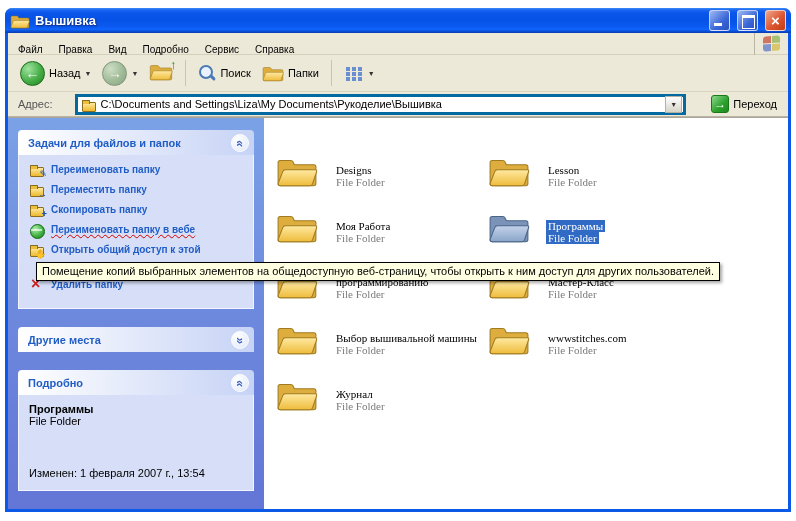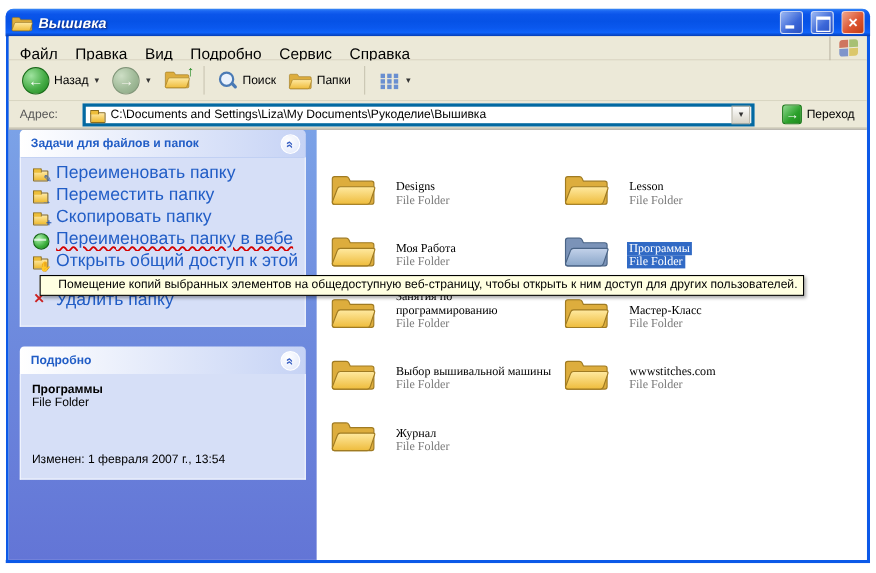--- a/index.html
+++ b/index.html
@@ -11,35 +11,35 @@
   .window {
     position:absolute; left:5px; top:8px; width:786px; height:504px;
     border-left:3px solid #0c59e8; border-right:3px solid #0c59e8; border-bottom:3px solid #0c59e8;
     border-radius:8px 8px 0 0; background:#ECE9D8; display:flex; flex-direction:column;
   }
   .titlebar {
     height:25px; flex:none; margin:0 -3px; border-radius:7px 7px 0 0; padding:0 5px;
     background:linear-gradient(180deg,#3b8bf7 0%,#1a66f2 8%,#0b55ea 20%,#0652e6 45%,#0a58ee 70%,#0f63fa 86%,#0646c8 96%,#0a3ba8 100%);
     display:flex; align-items:center; gap:5px;
   }
-  .title-text { color:#fff; font-weight:bold; font-size:13px; text-shadow:1px 1px 2px #10246e; flex:1;font-style:italic; }
+  .title-text { color:#fff; font-weight:bold; font-size:13px; text-shadow:1px 1px 2px #10246e; flex:1; }
   .wbtn { width:21px; height:21px; border-radius:3px; border:1px solid rgba(255,255,255,.7);
     position:relative; flex:none; margin-left:2px; }
   .wbtn-min,.wbtn-max { background:linear-gradient(135deg,#9db9f3,#3a66d8 60%,#2a51c0); }
   .wbtn-close { background:linear-gradient(135deg,#f0a68c,#dd5531 55%,#c13d14); }
   .wbtn-min::after { content:""; position:absolute; left:4px; bottom:4px; width:8px; height:3px; background:#fff; }
   .wbtn-max::after { content:""; position:absolute; left:4px; top:4px; width:11px; height:10px;
     border:1px solid #fff; border-top:3px solid #fff; }
   .wbtn-close::after { content:"×"; position:absolute; left:0; top:-1px; width:100%; text-align:center;
     color:#fff; font-weight:bold; font-size:15px; line-height:21px; }
 
   
   .menubar { height:22px; flex:none; display:flex; align-items:center; background:#ECE9D8;
     border-bottom:1px solid #d4d0bc; padding:0 2px; }
-  .menu-item { font-size:14px; color:#000; padding:3px 8px; cursor:default;margin-top:11px; }
+  .menu-item { font-size:10px; color:#000; padding:3px 8px; cursor:default;margin-top:11px; }
   .menu-spacer { flex:1; }
   .logo-wrap { border-left:1px solid #b9b5a2; padding:2px 6px 2px 8px; height:22px; display:flex; align-items:center; }
   .flag { width:17px; height:15px; display:grid; grid-template-columns:8px 8px; grid-template-rows:7px 7px;
     gap:1px; transform:skewY(-4deg); opacity:.85; }
   .flag i:nth-child(1){ background:#c9634a; border-radius:3px 0 0 0; }
   .flag i:nth-child(2){ background:#9cba62; border-radius:0 3px 0 0; }
   .flag i:nth-child(3){ background:#6c87c9; border-radius:0 0 0 3px; }
   .flag i:nth-child(4){ background:#d9c258; border-radius:0 0 3px 0; }
 
   
@@ -73,36 +73,36 @@
     border:1px solid #b5b2a5; font-size:7px; text-align:center; line-height:15px; color:#333; }
   .go-btn { display:flex; align-items:center; gap:4px; padding:1px 3px; cursor:default; }
   .go-icon { width:18px; height:18px; border-radius:3px; border:1px solid #187818; color:#fff;
     background:linear-gradient(135deg,#8ed88e,#2aa02a 60%,#1f8a1f); font-weight:bold; font-size:12px;
     text-align:center; line-height:16px; }
 
   
   .content { flex:1; display:flex; position:relative; background:#fff; border-top:1px solid #a9a59a; overflow:hidden; }
 
   
-  .sidebar { width:280px; flex:none; padding:0 10px; overflow:hidden;
+  .sidebar { width:256px; flex:none; padding:12px 10px; overflow:hidden;
     background:linear-gradient(180deg,#7ba2e7 0%,#6e8bde 45%,#6375d6 100%); }
   .box { margin-bottom:18px; }
   .box-header { height:25px; border-radius:4px 4px 0 0; padding:0 5px 0 10px;
     background:linear-gradient(90deg,#ffffff 0%,#c6d3f5 100%);
     display:flex; align-items:center; justify-content:space-between; }
   .box-title { color:#215DC6; font-weight:bold; font-size:11px; }
   .chev { width:18px; height:18px; border-radius:50%; flex:none;
     background:radial-gradient(circle at 35% 30%,#ffffff,#dfe7fb); border:1px solid #fff;
     color:#3b62c4; font-weight:bold; font-size:12px; text-align:center; line-height:16px; cursor:pointer; }
   .chev i { display:inline-block; letter-spacing:-1px; }
   .chev-up i { transform:rotate(90deg); }
   .chev-down i { transform:rotate(90deg); }
   .box-body { background:#d6dff7; border:1px solid #f2f5fd; border-top:none; padding:8px 5px 10px 10px; }
   .task-item { display:flex; align-items:flex-start; gap:6px; margin-bottom:6px; cursor:pointer; }
-  .task-label { font-size:16px; color:#215DC6; line-height:13px; }
+  .task-label { font-size:10px; color:#215DC6; line-height:13px;font-weight:bold; }
   .task-label.hovered { text-decoration:underline wavy #d40000; }
   .task-item.pad-after { margin-bottom:21px; }
 
   .ico { width:16px; height:14px; position:relative; display:inline-block; flex:none; }
   .ico-folder::before { content:""; position:absolute; left:1px; top:4px; width:12px; height:8px;
     background:linear-gradient(#ffe9a2,#edb92e); border:1px solid #8a6d1f; border-radius:1px; }
   .ico-folder::after { content:""; position:absolute; left:1px; top:2px; width:6px; height:3px;
     background:#edbe3a; border:1px solid #8a6d1f; border-bottom:none; border-radius:1px 1px 0 0; }
   .ico .ov { position:absolute; right:-2px; bottom:-2px; font-size:9px; font-weight:bold; color:#2456b0; font-style:normal; line-height:9px; }
   .ico-globe::before { content:""; position:absolute; left:1px; top:1px; width:13px; height:13px; border-radius:50%;
@@ -127,22 +127,22 @@
   .ftype { font-size:11px; color:#7a7a7a; padding:0 2px; width:fit-content; }
   .fitem.selected .fname,.fitem.selected .ftype { background:#316AC5; color:#fff; }
   .fsvg .fback { fill:#ddad3d; stroke:#a07b22; stroke-width:1; }
   .fsvg .ffront { fill:url(#gf); stroke:#a07b22; stroke-width:1; }
   .fitem.selected .fsvg .fback { fill:#7b93b8; stroke:#4a6486; }
   .fitem.selected .fsvg .ffront { fill:url(#gfs); stroke:#4a6486; }
   .fsvg-title .fback { fill:#ddad3d; stroke:#8a6d1f; }
   .fsvg-title .ffront { fill:url(#gf); stroke:#8a6d1f; }
 
   
-  .tooltip { position:absolute; left:28px; top:132px; z-index:20; background:#FFFFE1; border:1px solid #000;
-    padding:2px 5px 3px 16px; font-size:11px; color:#000; white-space:nowrap; box-shadow:2px 2px 3px rgba(0,0,0,.35); }
+  .tooltip { position:absolute; left:28px; top:144px; z-index:20; background:#FFFFE1; border:1px solid #000;
+    padding:2px 5px 3px 5px; font-size:11px; color:#000; white-space:nowrap; box-shadow:2px 2px 3px rgba(0,0,0,.35); }
 </style>
 </head>
 <body>
 
 <svg width="0" height="0" style="position:absolute">
   <defs>
     <linearGradient id="gf" x1="0" y1="0" x2="0" y2="1">
       <stop offset="0" stop-color="#ffe9a0"></stop>
         <stop offset="1" stop-color="#eebc3c"></stop>
     </linearGradient>
@@ -274,20 +274,26 @@
                 </span>
               <span class="task-label">Открыть общий доступ к этой</span>
             </div>
             <div class="task-item">
               <span class="ico ico-delete"></span>
               <span class="task-label">Удалить папку</span>
             </div>
           </div>
         </div>
 
+        <div class="box">
+          <div class="box-header">
+            <span class="box-title">Другие места</span>
+            <span class="chev chev-down"><i>»</i></span>
+          </div>
+        </div>
 
         <div class="box">
           <div class="box-header">
             <span class="box-title">Подробно</span>
             <span class="chev chev-up"><i>«</i></span>
           </div>
           <div class="box-body">
             <div class="det-name">Программы</div>
             <div class="det-type">File Folder</div>
             <div class="det-mod">Изменен: 1 февраля 2007 г., 13:54</div>

